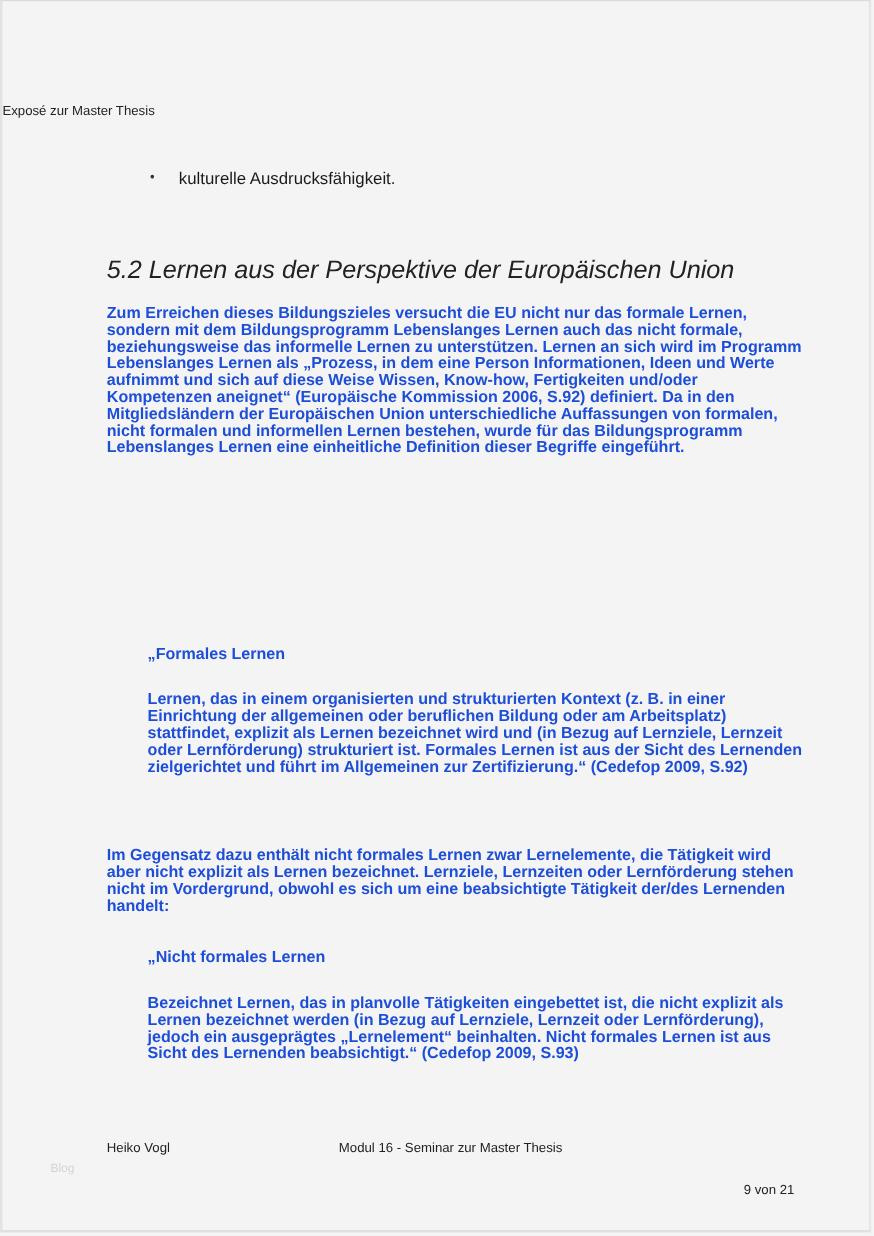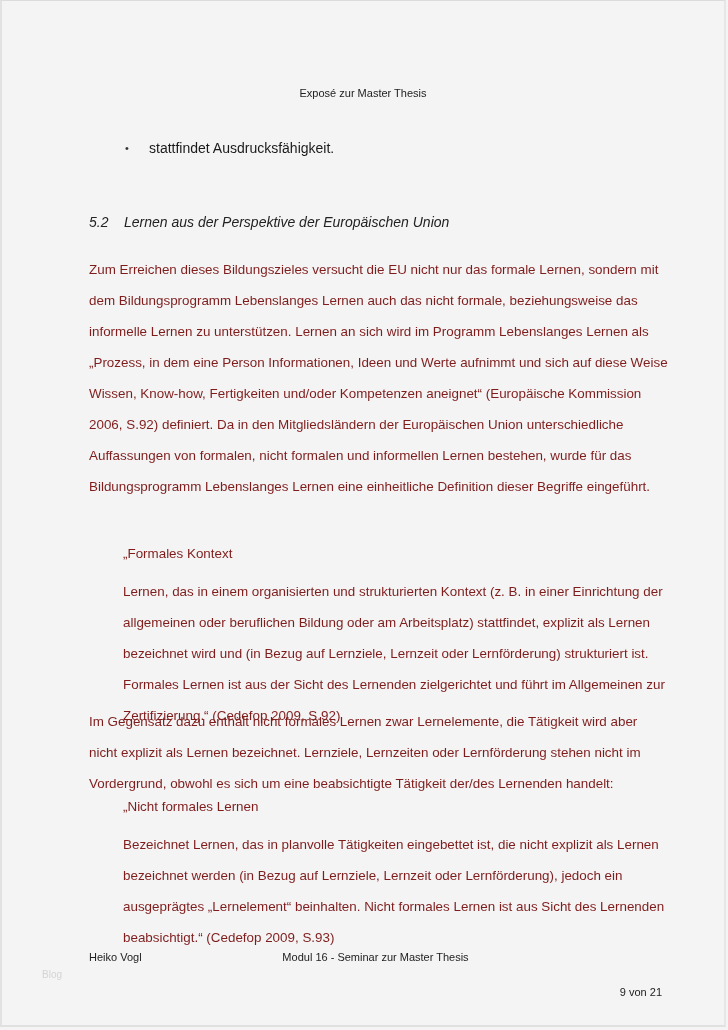--- a/index.html
+++ b/index.html
@@ -16,36 +16,37 @@
       width: 726px; height: 1027px;
       border-left: 2px solid #e2e2e2;
       border-right: 2px solid #e6e6e6;
       border-top: 1px solid #dcdcdc;
       border-bottom: 2px solid #e0e0e0;
       box-sizing: border-box;
       background: #f4f4f4;
     }
     .header {
       position: absolute; top: 86px; left: 0; width: 100%;
-      text-align: center; font-size: 11px; color: #222;
+      text-align: left; font-size: 11px; color: #222;
     }
     .bullet-row {
       position: absolute; top: 139px; left: 123px;
       font-size: 14px; display: flex; align-items: center;
     }
     .bullet-row .dot { width: 24px; font-size: 11px; color: #333; }
     .section-title {
       position: absolute; top: 213px; left: 87px;
-      font-size: 14px; font-style: italic; color: #222;
+      font-size: 21px; font-style: italic; color: #222;
     }
     .section-title .num { display: inline-block; width: 35px; }
     .para {
       position: absolute; left: 87px; width: 580px;
-      font-size: 13.4px; line-height: 31px; color: #7f1d1d;
+      font-size: 13.4px; line-height: 14px; color: #1d4ed8;
       margin: 0;
+      font-weight: bold;
     }
     .para.indent { left: 121px; width: 548px; }
     .p1 { top: 253px; }
     .p2 { top: 476px; }
     .p3 { top: 537px; }
     .p4 { top: 575px; }
     .p5 { top: 705px; }
     .p6 { top: 790px; }
     .p7 { top: 828px; }
     .footer {
@@ -62,29 +63,29 @@
   </style>
 </head>
 <body>
 
 <div class="page">
 
   <div class="header">Exposé zur Master Thesis</div>
 
   <div class="bullet-row">
     <span class="dot">•</span>
-    <span>stattfindet Ausdrucksfähigkeit.</span>
+    <span>kulturelle Ausdrucksfähigkeit.</span>
   </div>
 
   <div class="section-title">
     <span class="num">5.2</span><span>Lernen aus der Perspektive der Europäischen Union</span>
   </div>
 
   <p class="para p1">Zum Erreichen dieses Bildungszieles versucht die EU nicht nur das formale Lernen, sondern mit dem Bildungsprogramm Lebenslanges Lernen auch das nicht formale, beziehungsweise das informelle Lernen zu unterstützen. Lernen an sich wird im Programm Lebenslanges Lernen als „Prozess, in dem eine Person Informationen, Ideen und Werte aufnimmt und sich auf diese Weise Wissen, Know-how, Fertigkeiten und/oder Kompetenzen aneignet“  (Europäische Kommission 2006, S.92) definiert. Da in den Mitgliedsländern der Europäischen Union unterschiedliche Auffassungen von formalen, nicht formalen und informellen Lernen bestehen, wurde für das Bildungsprogramm Lebenslanges Lernen eine einheitliche Definition dieser Begriffe eingeführt.</p>
-  <p class="para indent p3">„Formales Kontext</p>
+  <p class="para indent p3">„Formales Lernen</p>
   <p class="para indent p4">Lernen, das in einem organisierten und strukturierten Kontext (z. B. in einer Einrichtung der allgemeinen oder beruflichen Bildung oder am Arbeitsplatz) stattfindet, explizit als Lernen bezeichnet wird und (in Bezug auf Lernziele, Lernzeit oder Lernförderung) strukturiert ist. Formales Lernen ist aus der Sicht des Lernenden zielgerichtet und führt im Allgemeinen zur Zertifizierung.“ (Cedefop 2009, S.92)</p>
   <p class="para indent p6">„Nicht formales Lernen</p>
   <p class="para p5">Im Gegensatz dazu enthält nicht formales Lernen zwar Lernelemente, die Tätigkeit wird aber nicht explizit als Lernen bezeichnet. Lernziele, Lernzeiten oder Lernförderung stehen nicht im Vordergrund, obwohl es sich um eine beabsichtigte Tätigkeit der/des Lernenden handelt:</p>
   <p class="para indent p7">Bezeichnet Lernen, das in planvolle Tätigkeiten eingebettet ist, die nicht explizit als Lernen bezeichnet werden (in Bezug auf Lernziele, Lernzeit oder Lernförderung), jedoch ein ausgeprägtes „Lernelement“ beinhalten. Nicht formales Lernen ist aus Sicht des Lernenden beabsichtigt.“ (Cedefop 2009, S.93)</p>
 
   <div class="footer">
     <span>Heiko Vogl</span>
     <span class="center">Modul 16 - Seminar zur Master Thesis</span>
     <span class="right">9 von 21</span>
   </div>

